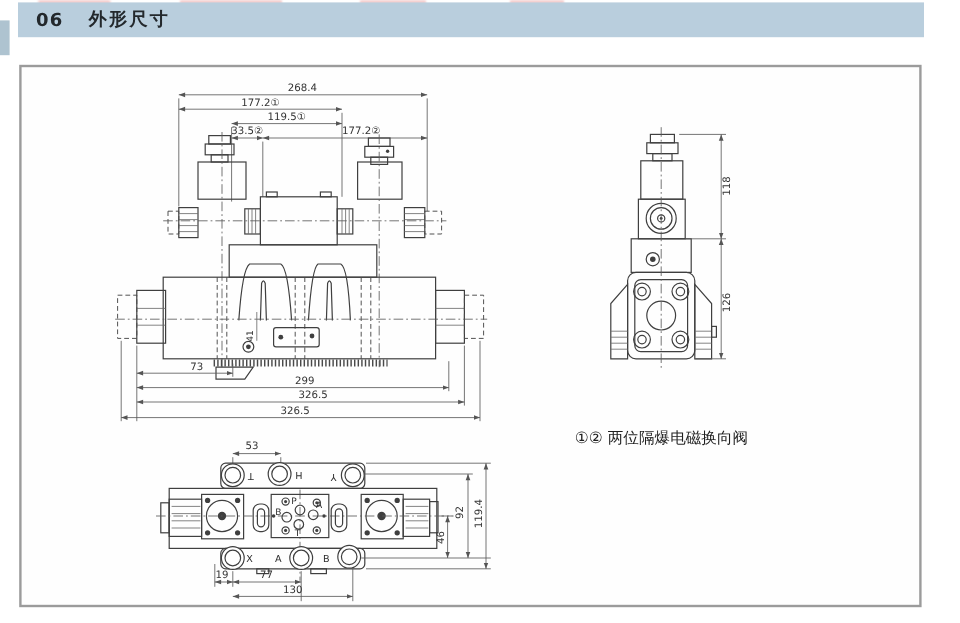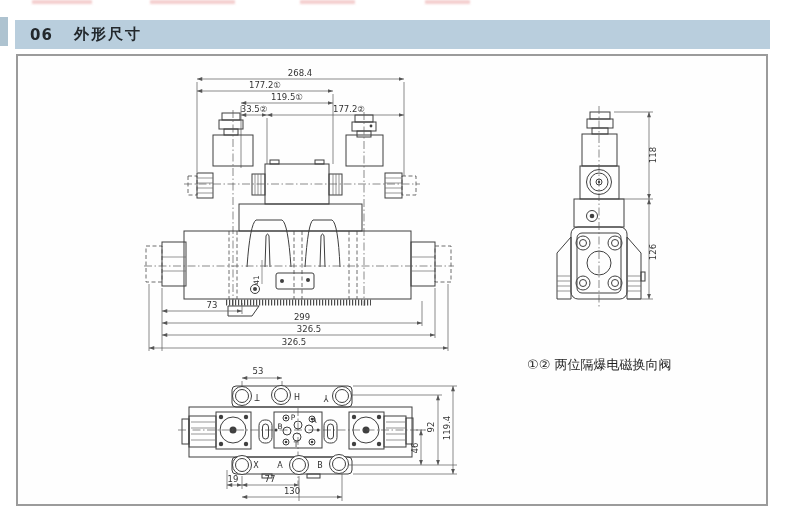--- a/index.html
+++ b/index.html
@@ -4,29 +4,29 @@
 <style>
   html,body{margin:0;padding:0;}
   body{
     width:800px;height:519px;background:#ffffff;
     font-family:"DejaVu Sans","Liberation Sans",sans-serif;
     position:relative;overflow:hidden;
   }
   .scan-mark{position:absolute;top:0;height:4px;background:rgba(225,125,125,.38);filter:blur(1px);}
   .left-accent{position:absolute;left:0;top:17px;width:8px;height:29px;background:#aec3d0;}
   .header-bar{
-    position:absolute;left:15px;top:20px;width:755px;height:29px;
+    position:absolute;left:15px;top:2px;width:755px;height:29px;
     background:#b9cedd;display:flex;align-items:center;
     color:#23282c;font-weight:bold;font-size:15px;letter-spacing:1px;
   }
   .header-bar .num{margin-left:15px;}
   .header-bar .ttl{margin-left:21px;letter-spacing:2px;}
   .panel{
     position:absolute;left:16px;top:54px;width:752px;height:452px;
-    border:2px solid #9b9b9b;background:#fefefe;box-sizing:border-box;padding-left:48px;
+    border:2px solid #9b9b9b;background:#fefefe;box-sizing:border-box;
   }
   svg .ln{stroke:#3f3f3f;stroke-width:1;fill:none;}
   svg .lnw{stroke:#3f3f3f;stroke-width:1;fill:#ffffff;}
   svg .thin{stroke:#6b6b6b;stroke-width:.7;fill:none;}
   svg .dim{stroke:#5a5a5a;stroke-width:.7;fill:none;}
   svg .dsh{stroke:#4a4a4a;stroke-width:.8;fill:none;stroke-dasharray:4 2.5;}
   svg .cl{stroke:#5a5a5a;stroke-width:.7;fill:none;stroke-dasharray:8 2.5 1.5 2.5;}
   svg .fil{fill:#3f3f3f;stroke:none;}
   svg text{font-family:"DejaVu Sans","Liberation Sans",sans-serif;fill:#333;}
   svg .t-dim{font-size:8.5px;text-anchor:middle;}

